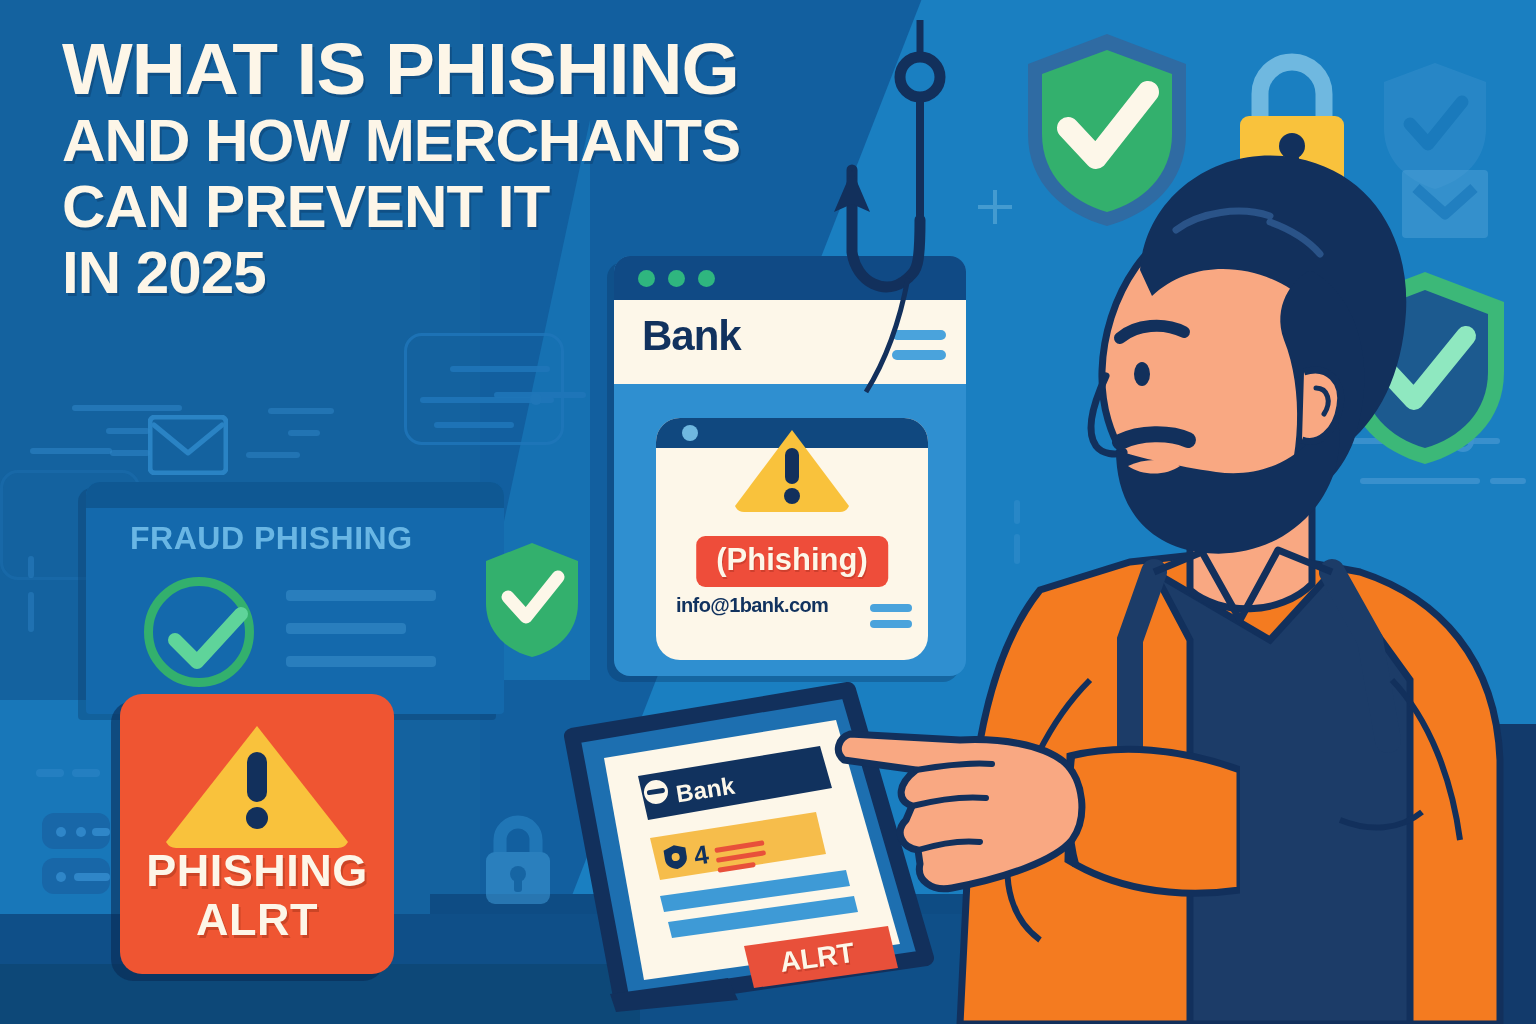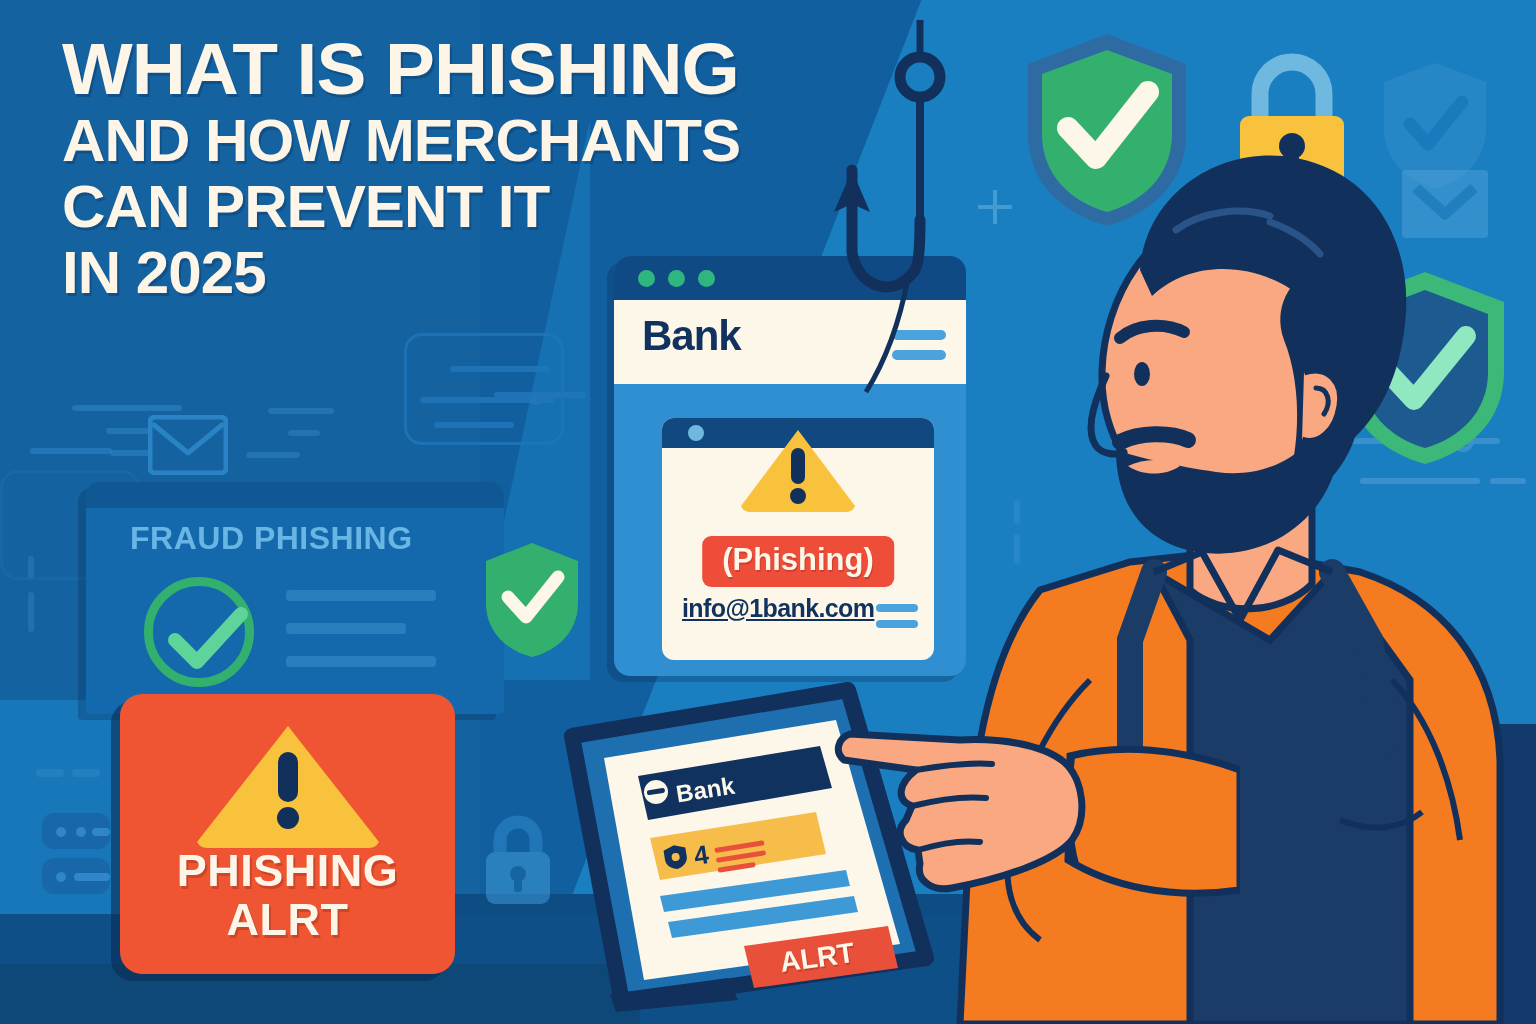--- a/index.html
+++ b/index.html
@@ -99,21 +99,21 @@
   .fraud-check-ring{
     position:absolute;left:58px;top:95px;width:110px;height:110px;border-radius:50%;
     border:9px solid #33b06d;
   }
   .fraud-check-ring svg{position:absolute;left:14px;top:18px;}
   .fraud-lines{position:absolute;left:200px;top:108px;}
   .fraud-l{background:#2a7fbe;border-radius:4px;height:11px;margin-bottom:22px;opacity:.95;}
 
   
   .alert-card{
-    position:absolute;left:120px;top:694px;width:335px;height:280px;
+    position:absolute;left:120px;top:694px;width:274px;height:280px;
     background:#ef5532;border-radius:22px;
     box-shadow:-9px 7px 0 rgba(10,40,80,.55);
     z-index:22;
   }
   .alert-tri{position:absolute;left:50%;top:26px;transform:translateX(-50%);}
   .alert-text{
     position:absolute;left:0;right:0;top:152px;text-align:center;
     color:#fdf6e8;font-weight:bold;font-size:45px;line-height:49px;letter-spacing:.5px;
     text-shadow:2px 3px 0 rgba(160,50,25,.45);
   }
@@ -135,35 +135,35 @@
   }
   .dot{position:absolute;top:14px;width:17px;height:17px;border-radius:50%;background:#2fb67f;}
   .browser-header{
     position:absolute;left:0;top:44px;width:100%;height:84px;background:#fdf7e9;
   }
   .browser-brand{
     position:absolute;left:28px;top:56px;font-size:42px;font-weight:bold;color:#11325e;letter-spacing:-1px;
   }
   .hbg{position:absolute;right:20px;background:#4aa3dc;border-radius:5px;height:10px;width:54px;}
   .inner-dialog{
-    position:absolute;left:48px;top:162px;width:272px;height:242px;
-    background:#fdf7e9;border-radius:12px;overflow:hidden;
+    position:absolute;left:42px;top:162px;width:272px;height:242px;
+    background:#fdf7e9;border-radius:24px;overflow:hidden;
   }
   .inner-dialog-bar{position:absolute;left:0;top:0;width:100%;height:30px;background:#10487f;}
   .inner-dialog-dot{position:absolute;left:26px;top:7px;width:16px;height:16px;border-radius:50%;background:#6fb8e0;}
   .warn-tri{position:absolute;left:50%;top:8px;transform:translateX(-50%);z-index:3;}
   .phish-badge{
     position:absolute;left:50%;top:118px;transform:translateX(-50%);
     background:#ee4d3a;border-radius:9px;padding:6px 20px 9px;
     color:#fdf7e9;font-size:31px;font-weight:bold;white-space:nowrap;
     text-shadow:1px 2px 0 rgba(150,40,25,.35);
   }
   .phish-email{
     position:absolute;left:20px;top:176px;
-    font-size:25px;font-weight:bold;color:#11325e;letter-spacing:-.6px;white-space:nowrap;text-decoration:underline;
+    font-size:20px;font-weight:bold;color:#11325e;letter-spacing:-.6px;white-space:nowrap;
   }
   .email-hbg{position:absolute;right:16px;background:#4aa3dc;border-radius:4px;height:8px;width:42px;}
 
   
   .hook{position:absolute;left:790px;top:20px;z-index:26;pointer-events:none;}
 
   
   .tablet{position:absolute;left:548px;top:672px;z-index:28;}
 
   

